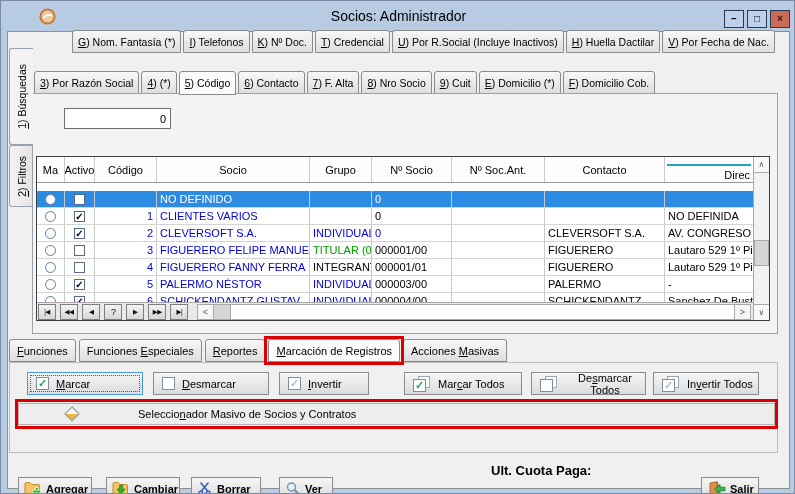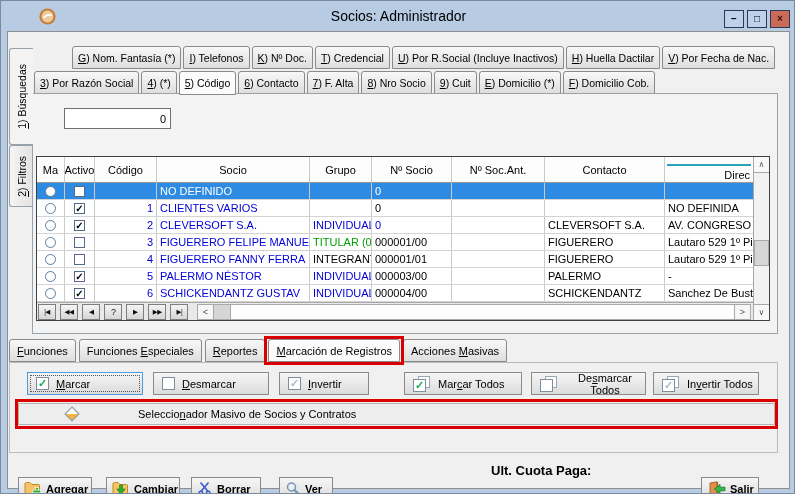--- a/index.html
+++ b/index.html
@@ -52,21 +52,21 @@
     display:flex; align-items:center; overflow:hidden; white-space:nowrap; }
   .ghead .gc { justify-content:center; position:relative; }
   .c-ma{width:28px; justify-content:center;} .c-ac{width:30px; justify-content:center;}
   .c-cod{width:62px; justify-content:flex-end;} .c-soc{width:153px;}
   .c-gru{width:62px;} .c-nso{width:80px;} .c-nsa{width:93px;}
   .c-con{width:120px;} .c-dir{width:88px; border-right:none;}
   .ghead .c-dir { justify-content:flex-end; align-items:flex-end; padding:0 3px 1px 3px; }
   .teal-line { position:absolute; left:2px; right:2px; top:7px; height:2px; background:#2aa4b8; }
 
   .grow { display:flex; height:17px; border-bottom:1px solid #d4d4d4; background:#fff; }
-  .grow.sel { background:var(--selection,#2e8be4); color:#fff; }
+  .grow.sel { background:var(--selection,#2e8be4); color:#fff;margin-top:8px; }
   .blue { color:var(--link,#0000d8); }
   .green { color:var(--groupgreen,#00a000); }
   .grow.sel .blue, .grow.sel .green { color:#fff; }
   .radio { width:11px; height:11px; border-radius:50%; border:1px solid #5f7d9c; background:#fff; }
   .cbx { width:11px; height:11px; border:1px solid #56698a; background:#fff; font-size:10px;
     line-height:9px; font-weight:bold; color:#000; text-align:center; overflow:hidden; }
 
   
   .gnav { position:absolute; left:0; bottom:0; width:716px; height:18px; background:#e9e9e9;
     border-top:1px solid #a8a8a8; }
@@ -143,21 +143,21 @@
 
   <div class="content-bg"></div>
 
   <div class="vtab active" id="vtab1" style="top:47px;height:97px;">
     <span><u>1</u>) Búsquedas</span>
   </div>
   <div class="vtab" id="vtab2" style="top:144px;height:62px;">
     <span><u>2</u>) Filtros</span>
   </div>
 
-  <div class="tabrow" style="top:45px;padding-left:38px;">
+  <div class="tabrow" style="top:29px;padding-left:38px;">
     <span class="tab">
         <span><u>G</u>) Nom. Fantasía (*)</span>
       </span>
     <span class="tab">
         <span><u>I</u>) Telefonos</span>
       </span>
     <span class="tab">
         <span><u>K</u>) Nº Doc.</span>
       </span>
     <span class="tab">

